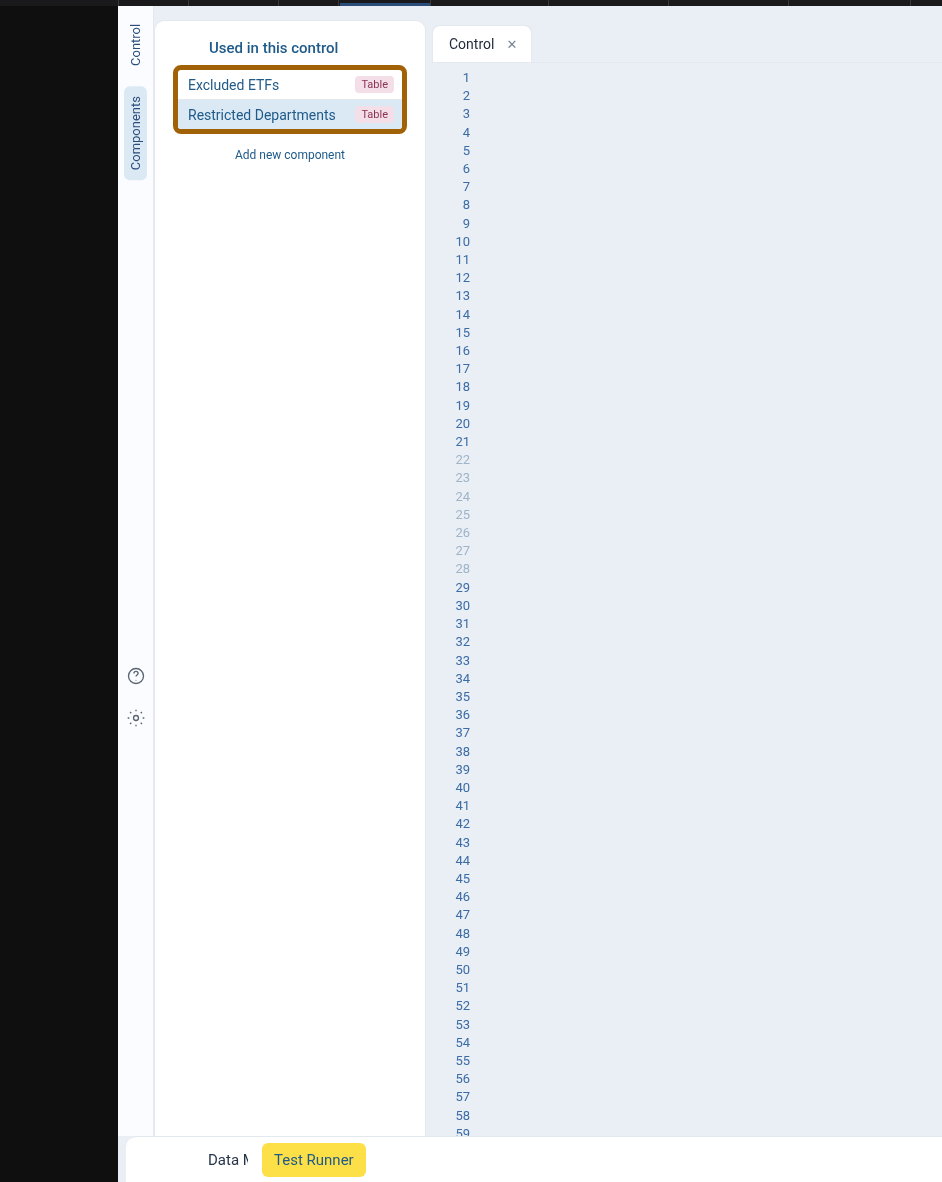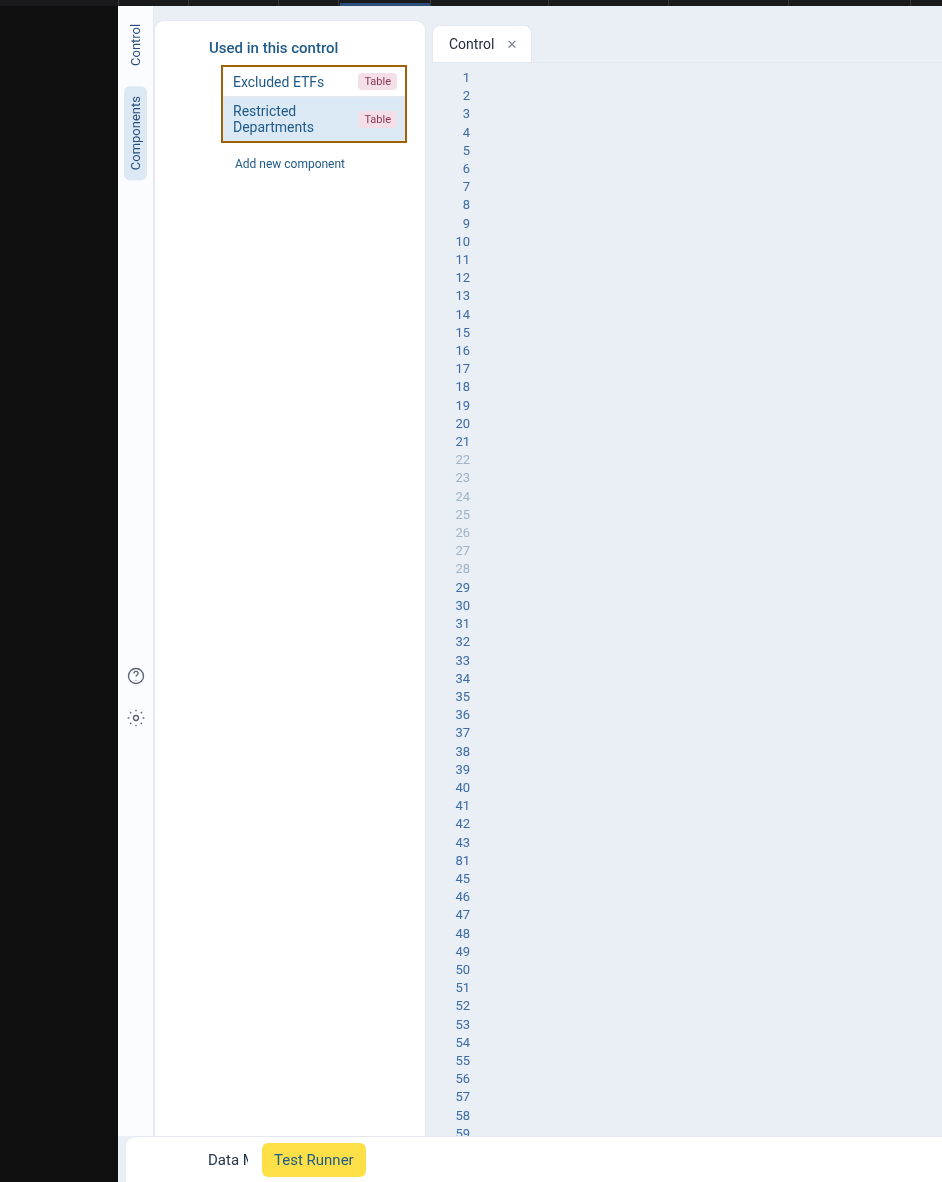--- a/index.html
+++ b/index.html
@@ -126,24 +126,23 @@
     margin-left: 36px;
   }
   .panel-desc {
     font-size: 12px;
     font-style: italic;
     color: #7a8494;
     line-height: 1.35;
     margin-bottom: 14px;
   }
   .comp-list {
-    border: 2px solid #a16207;
-    border-radius: 0;
+    border: 5px solid #a16207;
+    border-radius: 8px;
     overflow: hidden;
-    margin-left: 48px;
   }
   .comp-item {
     display: flex;
     justify-content: space-between;
     align-items: center;
     padding: 6px 8px 6px 10px;
     font-size: 14px;
     color: #1f5a89;
     cursor: pointer;
     border-bottom: 1px solid #e4e8ef;
@@ -358,21 +357,21 @@
             <div class="ln">34</div>
             <div class="ln">35</div>
             <div class="ln">36</div>
             <div class="ln">37</div>
             <div class="ln">38</div>
             <div class="ln">39</div>
             <div class="ln">40</div>
             <div class="ln">41</div>
             <div class="ln">42</div>
             <div class="ln">43</div>
-            <div class="ln">81</div>
+            <div class="ln">44</div>
             <div class="ln">45</div>
             <div class="ln">46</div>
             <div class="ln">47</div>
             <div class="ln">48</div>
             <div class="ln">49</div>
             <div class="ln">50</div>
             <div class="ln">51</div>
             <div class="ln">52</div>
             <div class="ln">53</div>
             <div class="ln">54</div>

